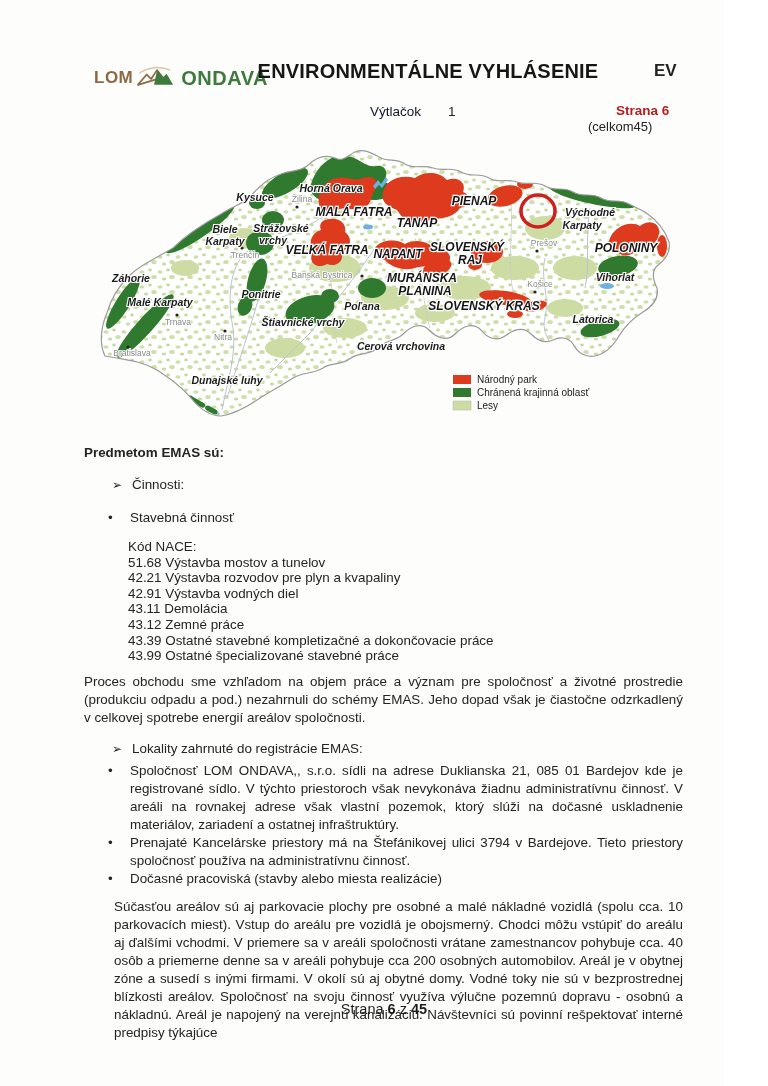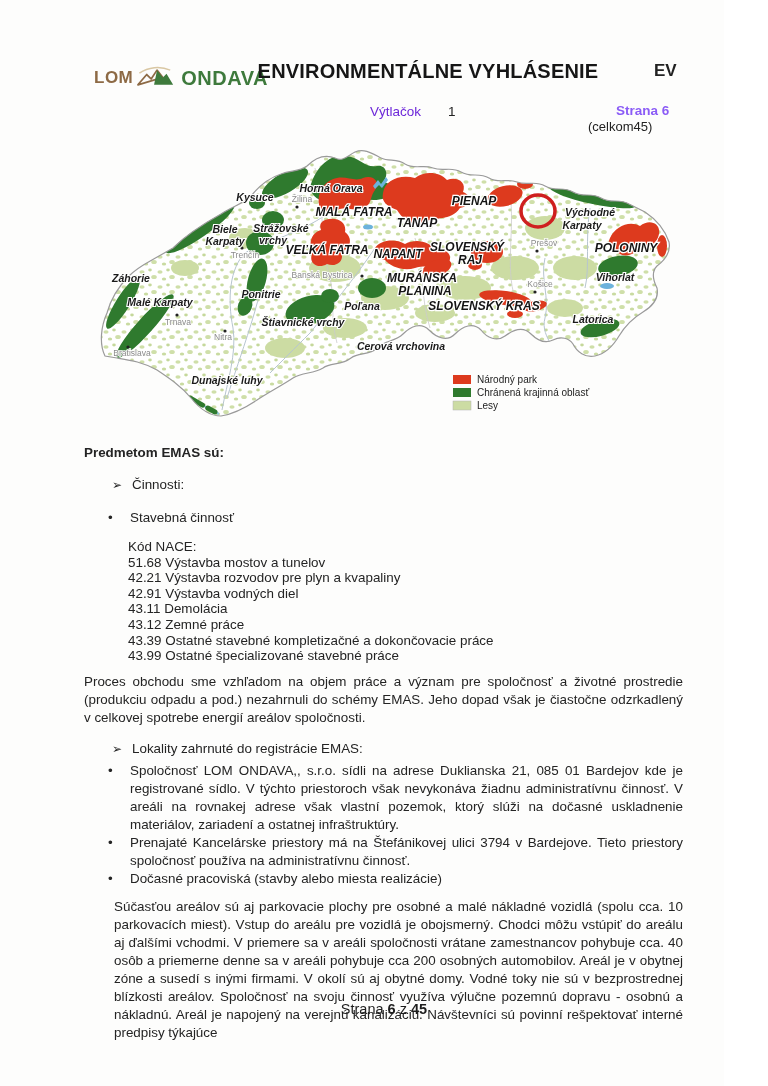--- a/index.html
+++ b/index.html
@@ -5,23 +5,23 @@
   html,body{margin:0;padding:0;background:#fff;}
   .page{position:relative;width:724px;height:1086px;background:#fdfdfc;
         font-family:"Liberation Sans",sans-serif;color:#222;overflow:hidden;}
   
   .logo{position:absolute;left:94px;top:64px;display:flex;align-items:center;gap:2px;}
   .logo .lom{font-size:17px;font-weight:bold;color:#8d6a45;letter-spacing:.5px;}
   .logo .ondava{font-size:20px;font-weight:bold;color:#3e7a3c;letter-spacing:.5px;}
   .doc-title{position:absolute;left:428px;top:60px;transform:translateX(-50%);
              font-size:20px;font-weight:bold;color:#161616;white-space:nowrap;letter-spacing:.2px;}
   .doc-code{position:absolute;left:654px;top:61px;font-size:17px;font-weight:bold;color:#222;}
-  .copy-label{position:absolute;left:370px;top:104px;font-size:13.5px;color:#6d28d9;}
+  .copy-label{position:absolute;left:370px;top:104px;font-size:13.5px;color:#0f172a;}
   .copy-num{position:absolute;left:448px;top:104px;font-size:13.5px;color:#222;}
-  .page-label{position:absolute;left:616px;top:103px;font-size:13.5px;color:#8b5cf6;}
+  .page-label{position:absolute;left:616px;top:103px;font-size:13.5px;color:#b91c1c;}
   .page-total{position:absolute;left:588px;top:119px;font-size:13px;color:#222;}
   
   .map{position:absolute;left:85px;top:148px;width:660px;height:285px;}
   .map svg{display:block;}
   text.np{font-size:12px;font-weight:bold;font-style:italic;fill:#151515;
           paint-order:stroke;stroke:#ffffff;stroke-width:2.4px;text-anchor:middle;}
   text.ch{font-size:10.5px;font-weight:bold;font-style:italic;fill:#1b1b1b;
           paint-order:stroke;stroke:#ffffff;stroke-width:2.2px;text-anchor:middle;}
   text.city{font-size:8.5px;fill:#8a8a8a;paint-order:stroke;stroke:#fff;stroke-width:1.6px;text-anchor:middle;}
   text.lg{font-size:10px;fill:#222;}

